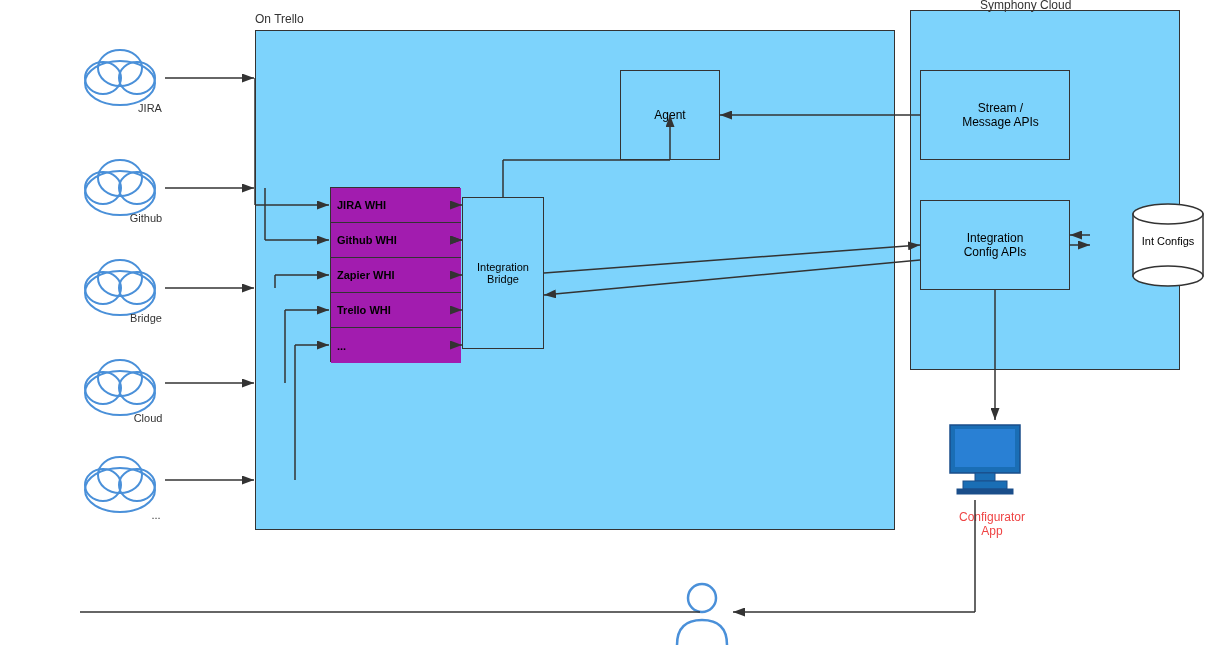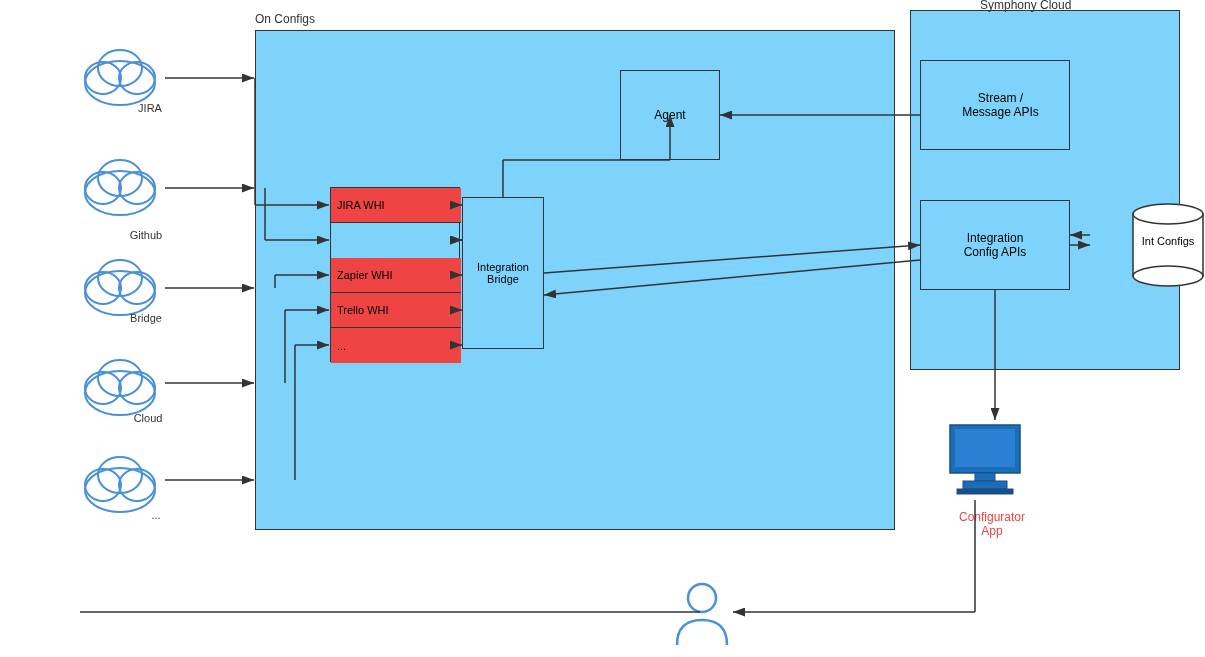--- a/index.html
+++ b/index.html
@@ -60,21 +60,21 @@
     
     #agent-box {
       left: 620px;
       top: 70px;
       width: 100px;
       height: 90px;
     }
     
     #stream-apis-box {
       left: 920px;
-      top: 60px;
+      top: 70px;
       width: 150px;
       height: 90px;
       padding-left: 11px;
     }
     
     #int-config-apis-box {
       left: 920px;
       top: 200px;
       width: 150px;
       height: 90px;
@@ -113,21 +113,22 @@
     }
 
     
     .whi-row {
       position: absolute;
       border-bottom: 1px solid #333;
       font-size: 11px;
       display: flex;
       align-items: center;
       padding-left: 6px;
-      background: #ef4444;
+      background: #a21caf;
+      font-weight: bold;
     }
     .whi-row:last-child {
       border-bottom: none;
     }
 
     
     #arrows-svg {
       position: absolute;
       top: 0;
       left: 0;
@@ -153,21 +154,21 @@
       flex-direction: column;
       align-items: center;
     }
   </style>
 </head>
 <body>
 
 <div class="diagram">
 
   <div class="box" id="on-premise"></div>
-  <span id="on-premise-label">On Configs</span>
+  <span id="on-premise-label">On Trello</span>
 
   <div class="box" id="symphony-cloud"></div>
   <span id="symphony-cloud-label">Symphony Cloud</span>
 
   <div class="cloud" style="left:75px;top:38px;">
     <svg width="90" height="70" viewBox="0 0 90 70">
       <g fill="none" stroke="#4a90d9" stroke-width="2">
         <ellipse cx="45" cy="45" rx="35" ry="22"></ellipse>
         <ellipse cx="28" cy="40" rx="18" ry="16"></ellipse>
         <ellipse cx="62" cy="40" rx="18" ry="16"></ellipse>
@@ -180,21 +181,21 @@
   <div class="cloud" style="left:75px;top:148px;">
     <svg width="90" height="70" viewBox="0 0 90 70">
       <g fill="none" stroke="#4a90d9" stroke-width="2">
         <ellipse cx="45" cy="45" rx="35" ry="22"></ellipse>
         <ellipse cx="28" cy="40" rx="18" ry="16"></ellipse>
         <ellipse cx="62" cy="40" rx="18" ry="16"></ellipse>
         <ellipse cx="45" cy="30" rx="22" ry="18"></ellipse>
       </g>
     </svg>
   </div>
-  <span class="cloud-label" style="left:106px;top:212px;margin-top:17px;">Github</span>
+  <span class="cloud-label" style="left:106px;top:212px;">Github</span>
 
   <div class="cloud" style="left:75px;top:248px;">
     <svg width="90" height="70" viewBox="0 0 90 70">
       <g fill="none" stroke="#4a90d9" stroke-width="2">
         <ellipse cx="45" cy="45" rx="35" ry="22"></ellipse>
         <ellipse cx="28" cy="40" rx="18" ry="16"></ellipse>
         <ellipse cx="62" cy="40" rx="18" ry="16"></ellipse>
         <ellipse cx="45" cy="30" rx="22" ry="18"></ellipse>
       </g>
     </svg>
@@ -246,20 +247,21 @@
 
       <ellipse cx="40" cy="76" rx="35" ry="10" fill="#fff" stroke="#333" stroke-width="1.5"></ellipse>
     </svg>
     <span style="position:absolute;top:35px;left:0;width:80px;text-align:center;font-size:11px;">Int
 Configs</span>
   </div>
 
   <div style="position:absolute;left:330px;top:187px;width:130px;height:175px;border:1.5px solid #333;">
 
     <div class="whi-row" style="top:0;left:0;width:130px;height:35px;">JIRA WHI</div>
+    <div class="whi-row" style="top:35px;left:0;width:130px;height:35px;">Github WHI</div>
     <div class="whi-row" style="top:70px;left:0;width:130px;height:35px;">Zapier WHI</div>
     <div class="whi-row" style="top:105px;left:0;width:130px;height:35px;">Trello WHI</div>
     <div class="whi-row" style="top:140px;left:0;width:130px;height:35px;">...</div>
   </div>
 
   <div class="box" id="int-bridge-box">
     <span style="font-size:11px;text-align:center;">Integration<br>Bridge</span>
   </div>
 
   <div class="computer-icon" style="left:935px;top:420px;width:100px;height:80px;">

